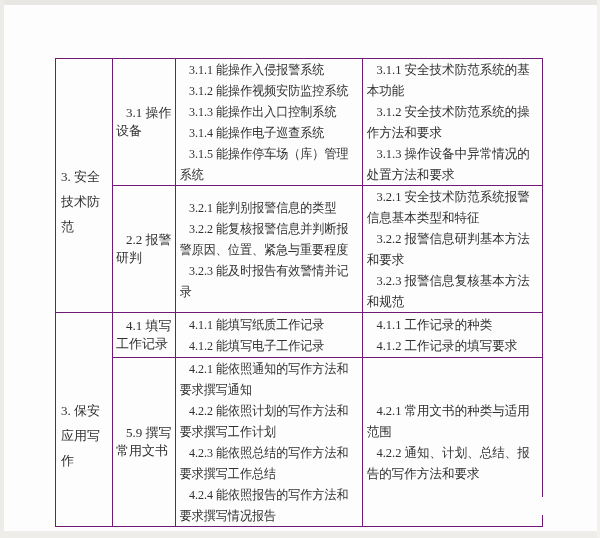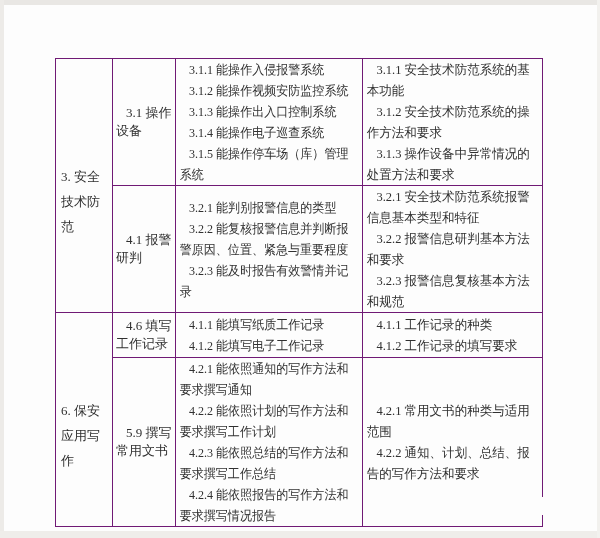--- a/index.html
+++ b/index.html
@@ -72,43 +72,43 @@
           <td class="knowl">
             <div class="items sc4">
               <p>3.1.1 安全技术防范系统的基本功能</p>
               <p>3.1.2 安全技术防范系统的操作方法和要求</p>
               <p>3.1.3 操作设备中异常情况的处置方法和要求</p>
             </div>
           </td>
         </tr>
         <tr class="r2">
           <td class="sub">
-            <p>4.1 报警研判</p>
+            <p>2.2 报警研判</p>
           </td>
           <td class="skills">
             <div class="items sc3">
               <p>3.2.1 能判别报警信息的类型</p>
               <p>3.2.2 能复核报警信息并判断报警原因、位置、紧急与重要程度</p>
               <p>3.2.3 能及时报告有效警情并记录</p>
             </div>
           </td>
           <td class="knowl">
             <div class="items sc4">
               <p>3.2.1 安全技术防范系统报警信息基本类型和特征</p>
               <p>3.2.2 报警信息研判基本方法和要求</p>
               <p>3.2.3 报警信息复核基本方法和规范</p>
             </div>
           </td>
         </tr>
         <tr class="r3">
           <td class="cat" rowspan="2">
-            <p>6. 保安应用写作</p>
+            <p>3. 保安应用写作</p>
           </td>
           <td class="sub">
-            <p>4.6 填写工作记录</p>
+            <p>4.1 填写工作记录</p>
           </td>
           <td class="skills">
             <div class="items sc3">
               <p>4.1.1 能填写纸质工作记录</p>
               <p>4.1.2 能填写电子工作记录</p>
             </div>
           </td>
           <td class="knowl">
             <div class="items sc4">
               <p>4.1.1 工作记录的种类</p>

